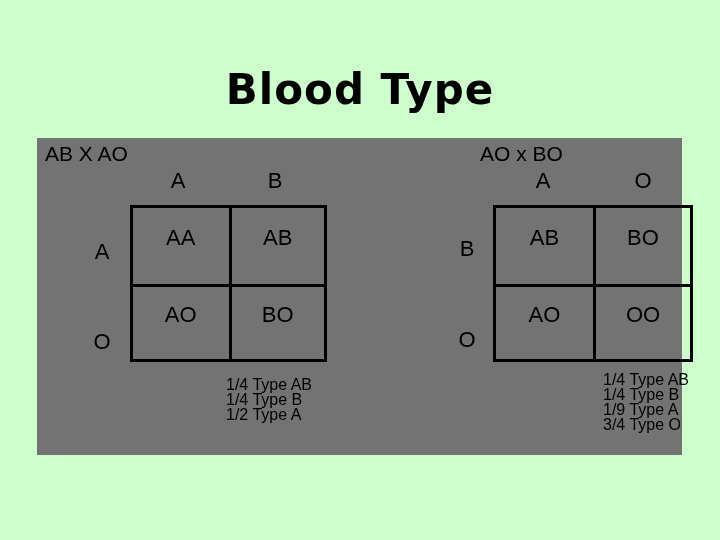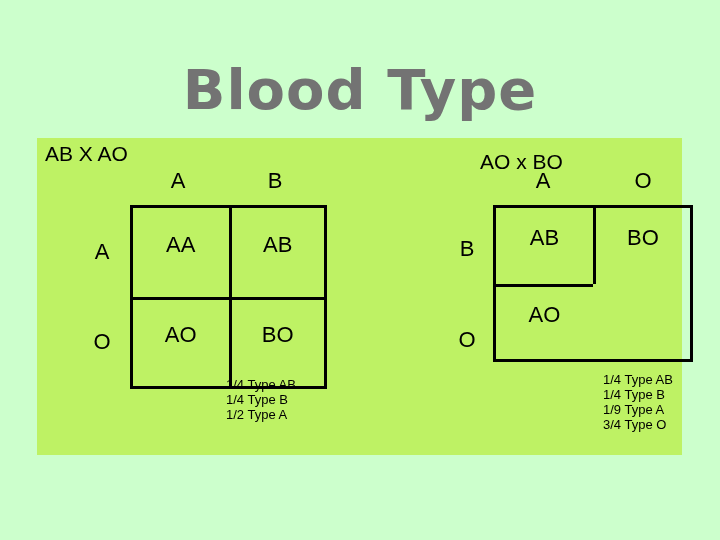--- a/index.html
+++ b/index.html
@@ -20,33 +20,33 @@
     width: 720px;
     height: 540px;
   }
   .slide-title {
     position: absolute;
     left: 0;
     top: 66px;
     width: 720px;
     text-align: center;
     font-family: "DejaVu Sans", sans-serif;
-    font-size: 56px;
+    font-size: 42px;
     font-weight: bold;
-    color: #737373;
+    color: #000000;
     letter-spacing: 1px;
     line-height: 48px;
   }
   .content-panel {
     position: absolute;
     left: 37px;
     top: 138px;
     width: 645px;
     height: 317px;
-    background: #bef264;
+    background: #737373;
   }
   
   .punnett {
     position: absolute;
     font-family: "Liberation Sans", sans-serif;
     color: #000000;
   }
   .cross-label {
     position: absolute;
     font-size: 21px;
@@ -91,21 +91,21 @@
   .grid .cell.c-r1c0, .grid .cell.c-r1c1 {
     border-top: 3px solid #000000;
   }
   
   .grid .cell .cell-text {
     position: relative;
     top: -8px;
   }
   .results {
     position: absolute;
-    font-size: 13px;
+    font-size: 16px;
     line-height: 15px;
     color: #000000;
     white-space: nowrap;
   }
   .results .res-line {
     display: block;
   }
 </style>
 </head>
 <body>
@@ -119,21 +119,21 @@
     <div class="punnett" style="left:0px; top:0px; width:330px; height:317px;">
 
       <div class="cross-label" style="left:8px; top:4px;">AB X AO</div>
 
       <div class="col-head" style="left:93px; top:31px; width:96px;">A</div>
       <div class="col-head" style="left:190px; top:31px; width:96px;">B</div>
 
       <div class="row-head" style="left:50px; top:102px; width:30px;">A</div>
       <div class="row-head" style="left:50px; top:192px; width:30px;">O</div>
 
-      <div class="grid" style="left:93px; top:67px; width:197px; height:184px;">
+      <div class="grid" style="left:93px; top:67px; width:197px; height:157px;">
         <div class="cell c-r0c0">
           <span class="cell-text">AA</span>
         </div>
         <div class="cell c-r0c1">
           <span class="cell-text">AB</span>
         </div>
         <div class="cell c-r1c0">
           <span class="cell-text">AO</span>
         </div>
         <div class="cell c-r1c1">
@@ -143,38 +143,41 @@
 
       <div class="results" style="left:189px; top:239px;">
         <span class="res-line">1/4 Type AB</span>
         <span class="res-line">1/4 Type B</span>
         <span class="res-line">1/2 Type A</span>
       </div>
     </div>
 
     <div class="punnett" style="left:330px; top:0px; width:315px; height:317px;">
 
-      <div class="cross-label" style="left:113px; top:4px;margin-top:8px;">AO x BO</div>
+      <div class="cross-label" style="left:113px; top:4px;">AO x BO</div>
 
       <div class="col-head" style="left:126px; top:31px; width:100px;">A</div>
       <div class="col-head" style="left:226px; top:31px; width:100px;">O</div>
 
       <div class="row-head" style="left:85px; top:99px; width:30px;">B</div>
       <div class="row-head" style="left:85px; top:190px; width:30px;">O</div>
 
       <div class="grid" style="left:126px; top:67px; width:200px; height:157px;">
         <div class="cell c-r0c0">
           <span class="cell-text">AB</span>
         </div>
         <div class="cell c-r0c1">
           <span class="cell-text">BO</span>
         </div>
         <div class="cell c-r1c0">
           <span class="cell-text">AO</span>
         </div>
+        <div class="cell c-r1c1">
+          <span class="cell-text">OO</span>
+        </div>
       </div>
 
       <div class="results" style="left:236px; top:234px;">
         <span class="res-line">1/4 Type AB</span>
         <span class="res-line">1/4 Type B</span>
         <span class="res-line">1/9 Type A</span>
         <span class="res-line">3/4 Type O</span>
       </div>
     </div>
 

